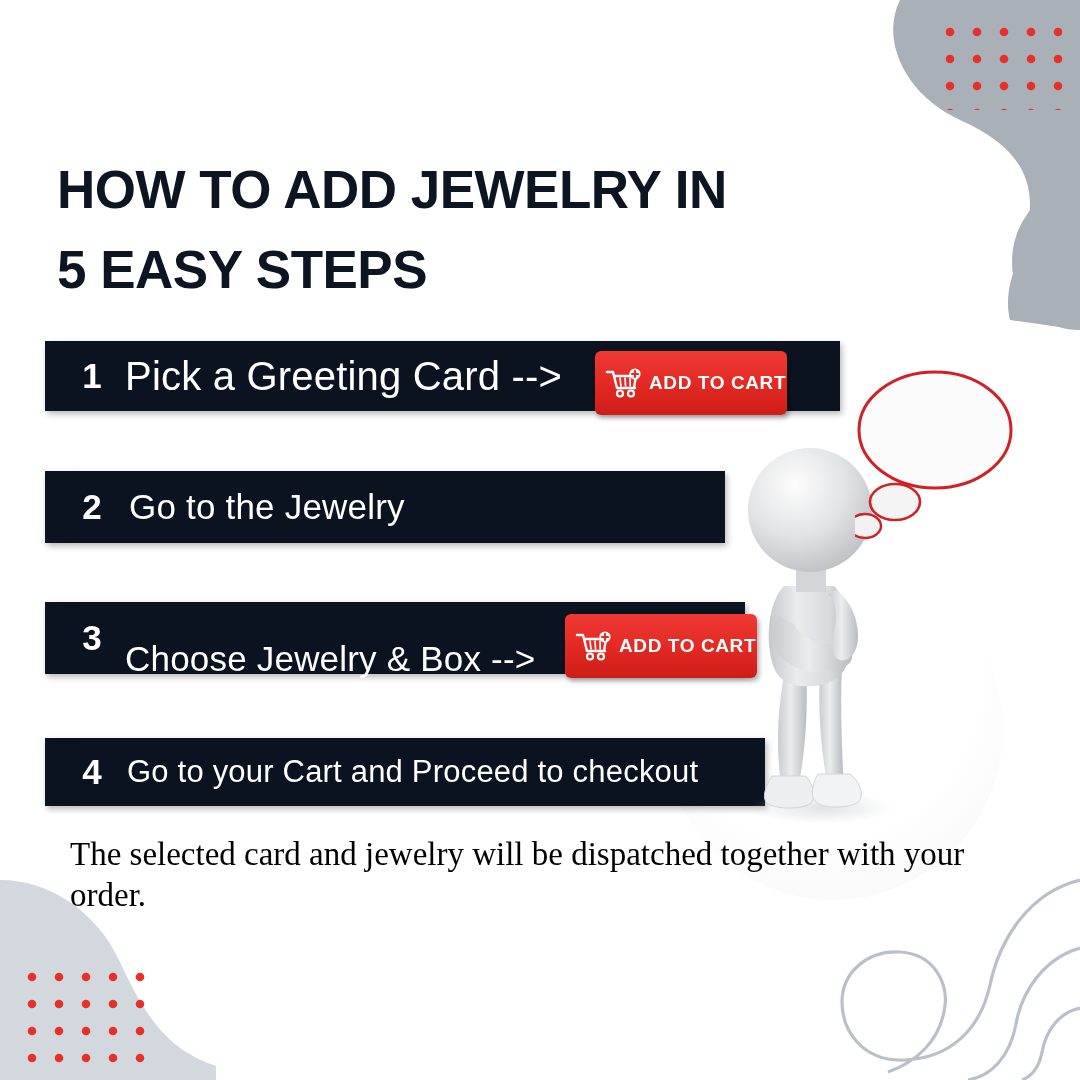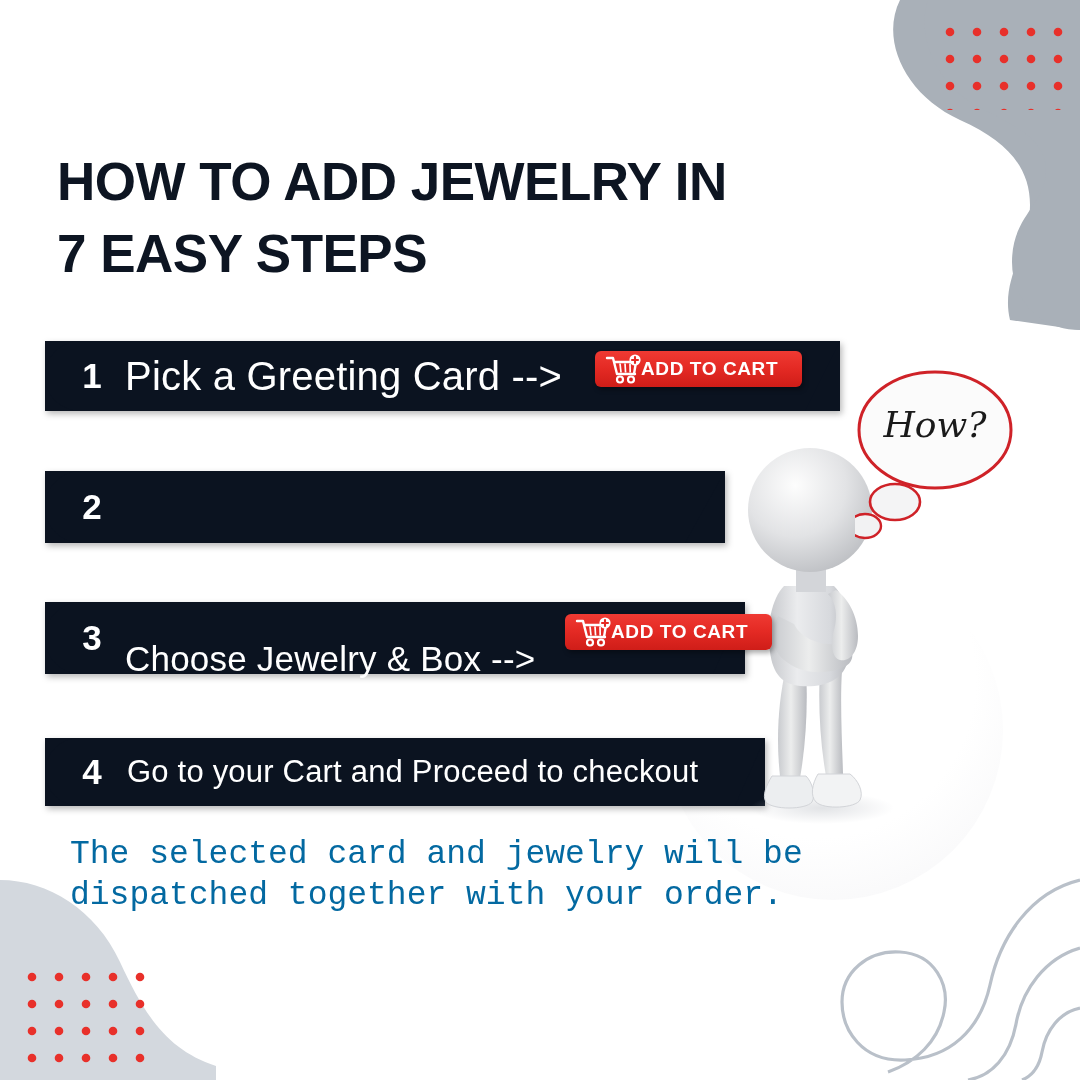--- a/index.html
+++ b/index.html
@@ -35,20 +35,21 @@
     width: 820px;
   }
   .title-line {
     font-family: "Liberation Sans", sans-serif;
     font-weight: bold;
     font-size: 53px;
     line-height: 72px;
     letter-spacing: -0.5px;
     color: #0d1522;
     white-space: nowrap;
+    margin-top: 8px;
   }
 
   
   #figure-circle {
     position: absolute;
     left: 663px;
     top: 560px;
     width: 340px;
     height: 340px;
     border-radius: 50%;
@@ -134,51 +135,51 @@
   #step-2 .step-label { font-size: 35px; margin-left: 20px; }
   #step-3 .step-label { font-size: 35px; margin-top: 42px; }
   #step-4 .step-label { font-size: 31px; margin-left: 18px; text-align: center; }
 
   
   .cart-btn {
     position: absolute;
     z-index: 9;
     display: flex;
     align-items: center;
-    gap: 0;
-    padding: 0 24px 0 10px;
+    gap: 8px;
+    padding: 0 1px 0 10px;
     border-radius: 6px;
     background: linear-gradient(180deg, #ef3a33 0%, #e42a24 48%, #cf1d18 100%);
     box-shadow: 2px 3px 5px rgba(0,0,0,0.33);
-    height: 36px;
+    height: 64px;
     box-sizing: border-box;
   }
   .cart-btn-label {
     font-family: "Liberation Sans", sans-serif;
     font-weight: bold;
     font-size: 19px;
     letter-spacing: 0.6px;
     color: #ffffff;
     white-space: nowrap;
   }
   #cart-btn-1 { left: 595px; top: 351px; }
   #cart-btn-3 { left: 565px; top: 614px; }
 
   
   #footer-note {
     position: absolute;
     left: 70px;
     top: 834px;
     width: 920px;
     z-index: 6;
-    font-family: Liberation Mono, monospace;
+    font-family: Liberation Serif, serif;
     font-size: 33px;
     font-weight: 300;
     line-height: 41px;
-    color: #0369a1;
+    color: #000000;
   }
 </style>
 </head>
 <body>
 
 <div id="canvas">
 
   <svg id="deco-layer" width="1080" height="1080" viewBox="0 0 1080 1080">
     <defs>
       <pattern id="dots-tr" x="0" y="0" width="27" height="27" patternUnits="userSpaceOnUse">
@@ -216,41 +217,42 @@
       <path d="M1080,880 C1030,892 1000,938 990,985 C980,1030 950,1058 905,1060
                C862,1062 842,1030 842,1002 C842,972 868,950 900,952
                C935,954 950,985 944,1012 C938,1042 916,1062 888,1072"></path>
       <path d="M1080,948 C1045,958 1022,990 1016,1024 C1010,1056 992,1076 968,1080"></path>
       <path d="M1080,1008 C1060,1012 1046,1030 1042,1052 C1039,1068 1032,1076 1022,1080"></path>
     </g>
   </svg>
 
   <div id="title-block">
     <div class="title-line">HOW TO ADD JEWELRY IN</div>
-    <div class="title-line">7 EASY STEPS</div>
+    <div class="title-line">5 EASY STEPS</div>
   </div>
 
   <div id="figure-circle"></div>
 
   <div class="step" id="step-1">
     <svg class="step-shape" viewBox="0 0 795 70" preserveAspectRatio="none">
       <path d="M35,0 L795,0 L760,70 L35,70 A35,35 0 0 1 35,0 Z" fill="#0b1320"></path>
     </svg>
     <div class="step-inner">
       <span class="step-num">1</span>
       <span class="step-label">Pick a Greeting Card --&gt;</span>
     </div>
   </div>
 
   <div class="step" id="step-2">
     <svg class="step-shape" viewBox="0 0 680 72" preserveAspectRatio="none">
       <path d="M36,0 L680,0 L640,72 L36,72 A36,36 0 0 1 36,0 Z" fill="#0b1320"></path>
     </svg>
     <div class="step-inner">
       <span class="step-num">2</span>
+      <span class="step-label">Go to the Jewelry</span>
     </div>
   </div>
 
   <div class="step" id="step-3">
     <svg class="step-shape" viewBox="0 0 700 72" preserveAspectRatio="none">
       <path d="M36,0 L700,0 L668,72 L36,72 A36,36 0 0 1 36,0 Z" fill="#0b1320"></path>
     </svg>
     <div class="step-inner">
       <span class="step-num">3</span>
       <span class="step-label">Choose Jewelry &amp; Box --&gt;</span>
@@ -353,18 +355,16 @@
     <path d="M96,118 L96,152 L126,152 L126,118 Z" fill="#d3d5d9"></path>
 
     <ellipse cx="110" cy="70" rx="62" ry="62" fill="url(#g-head)"></ellipse>
   </svg>
 
   <svg id="bubble-wrap" viewBox="0 0 200 175">
     <ellipse cx="80" cy="62" rx="76" ry="58" fill="#fbfbfb" stroke="#cf2228" stroke-width="3"></ellipse>
     <ellipse cx="40" cy="134" rx="25" ry="18" fill="#f4f4f5" stroke="#cf2228" stroke-width="2.6"></ellipse>
     <ellipse cx="10" cy="158" rx="16" ry="12" fill="#f2f2f3" stroke="#cf2228" stroke-width="2.4"></ellipse>
   </svg>
-  <div id="bubble-text" style="position:absolute;left:855px;top:404px;width:160px;z-index:9;
-       text-align:center;font-family:'DejaVu Serif',serif;font-style:italic;font-size:36px;color:#1a1a1a;">How?</div>
 
   <div id="footer-note">The selected card and jewelry will be dispatched together with your order.</div>
 
 </div>
 
 </body></html>

